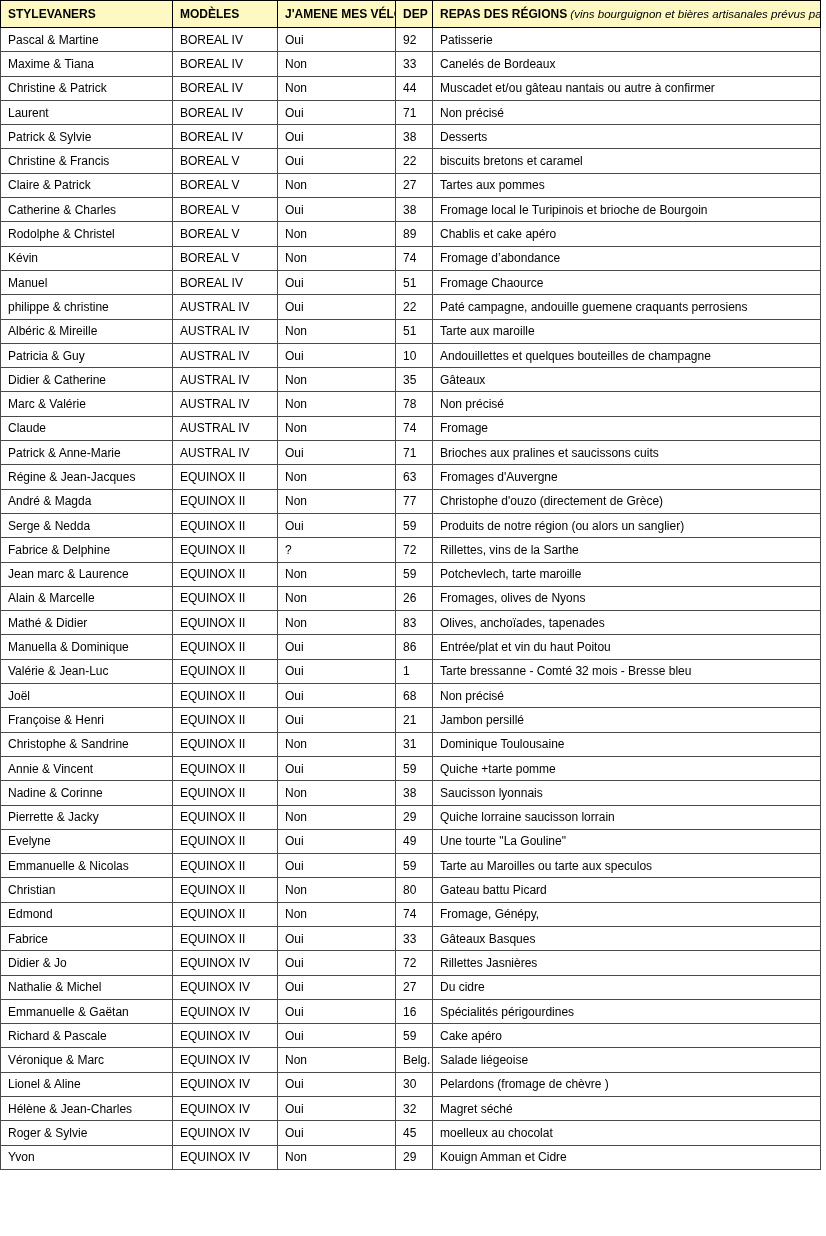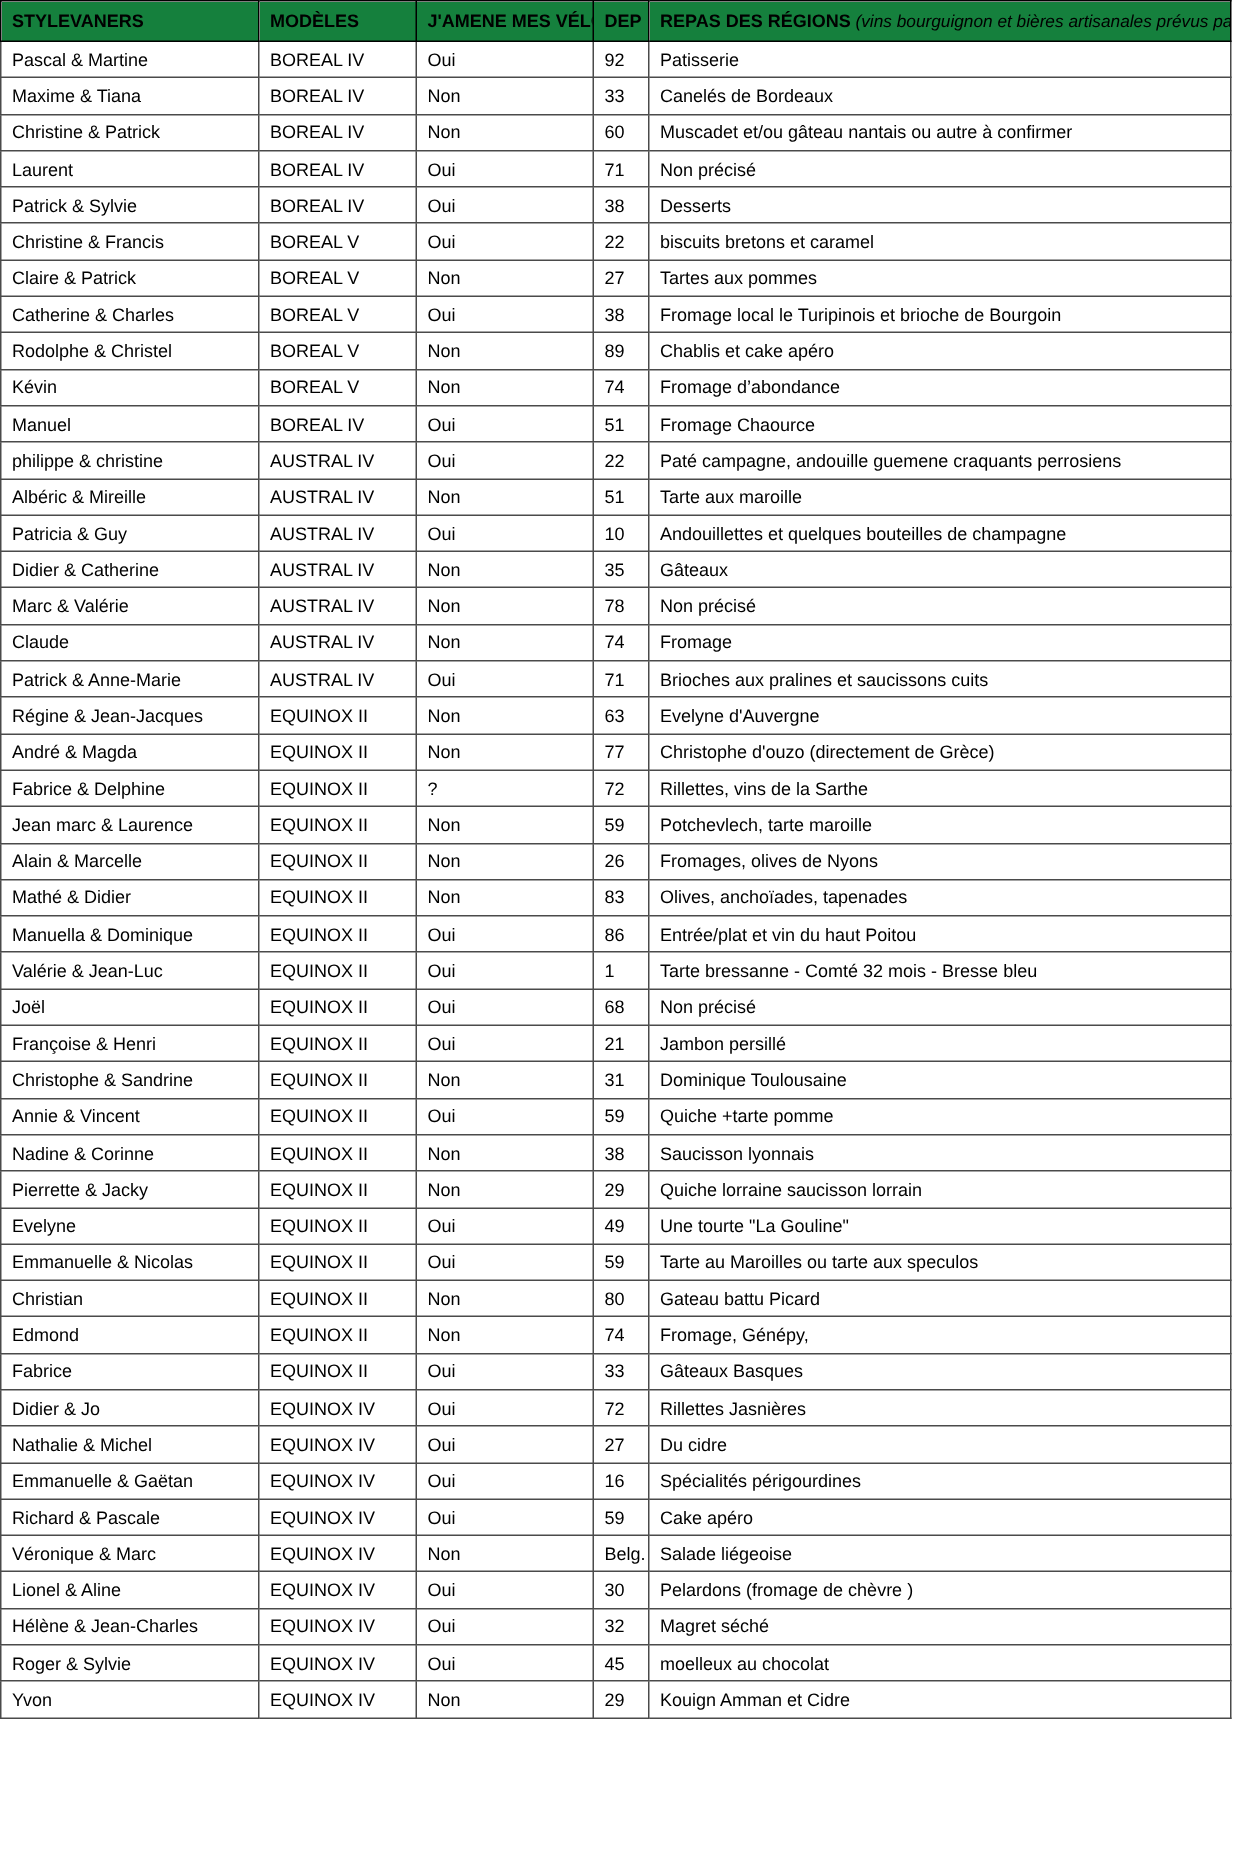--- a/index.html
+++ b/index.html
@@ -16,21 +16,21 @@
     table-layout: fixed;
     width: 820px;
     margin: 0;
   }
   col.c-name  { width: 172px; }
   col.c-model { width: 105px; }
   col.c-bikes { width: 118px; }
   col.c-dep   { width: 37px;  }
   col.c-meal  { width: 388px; }
   th {
-    background: #15803d;
+    background: #fef9c3;
     border: 1px solid #000000;
     font-size: 12px;
     font-weight: bold;
     text-align: left;
     padding: 4px 5px 4px 7px;
     height: 18px;
     white-space: nowrap;
     overflow: hidden;
     color: #000;
   }
@@ -84,21 +84,21 @@
         <td>Maxime &amp; Tiana</td>
         <td>BOREAL IV</td>
         <td>Non</td>
         <td>33</td>
         <td>Canelés de Bordeaux</td>
       </tr>
       <tr>
         <td>Christine &amp; Patrick</td>
         <td>BOREAL IV</td>
         <td>Non</td>
-        <td>60</td>
+        <td>44</td>
         <td>Muscadet et/ou gâteau nantais ou autre à confirmer</td>
       </tr>
       <tr>
         <td>Laurent</td>
         <td>BOREAL IV</td>
         <td>Oui</td>
         <td>71</td>
         <td>Non précisé</td>
       </tr>
       <tr>
@@ -197,28 +197,35 @@
         <td>AUSTRAL IV</td>
         <td>Oui</td>
         <td>71</td>
         <td>Brioches aux pralines et saucissons cuits</td>
       </tr>
       <tr>
         <td>Régine &amp; Jean-Jacques</td>
         <td>EQUINOX II</td>
         <td>Non</td>
         <td>63</td>
-        <td>Evelyne d'Auvergne</td>
+        <td>Fromages d'Auvergne</td>
       </tr>
       <tr>
         <td>André &amp; Magda</td>
         <td>EQUINOX II</td>
         <td>Non</td>
         <td>77</td>
         <td>Christophe d'ouzo (directement de Grèce)</td>
+      </tr>
+      <tr>
+        <td>Serge &amp; Nedda</td>
+        <td>EQUINOX II</td>
+        <td>Oui</td>
+        <td>59</td>
+        <td>Produits de notre région (ou alors un sanglier)</td>
       </tr>
       <tr>
         <td>Fabrice &amp; Delphine</td>
         <td>EQUINOX II</td>
         <td>?</td>
         <td>72</td>
         <td>Rillettes, vins de la Sarthe</td>
       </tr>
       <tr>
         <td>Jean marc &amp; Laurence</td>

